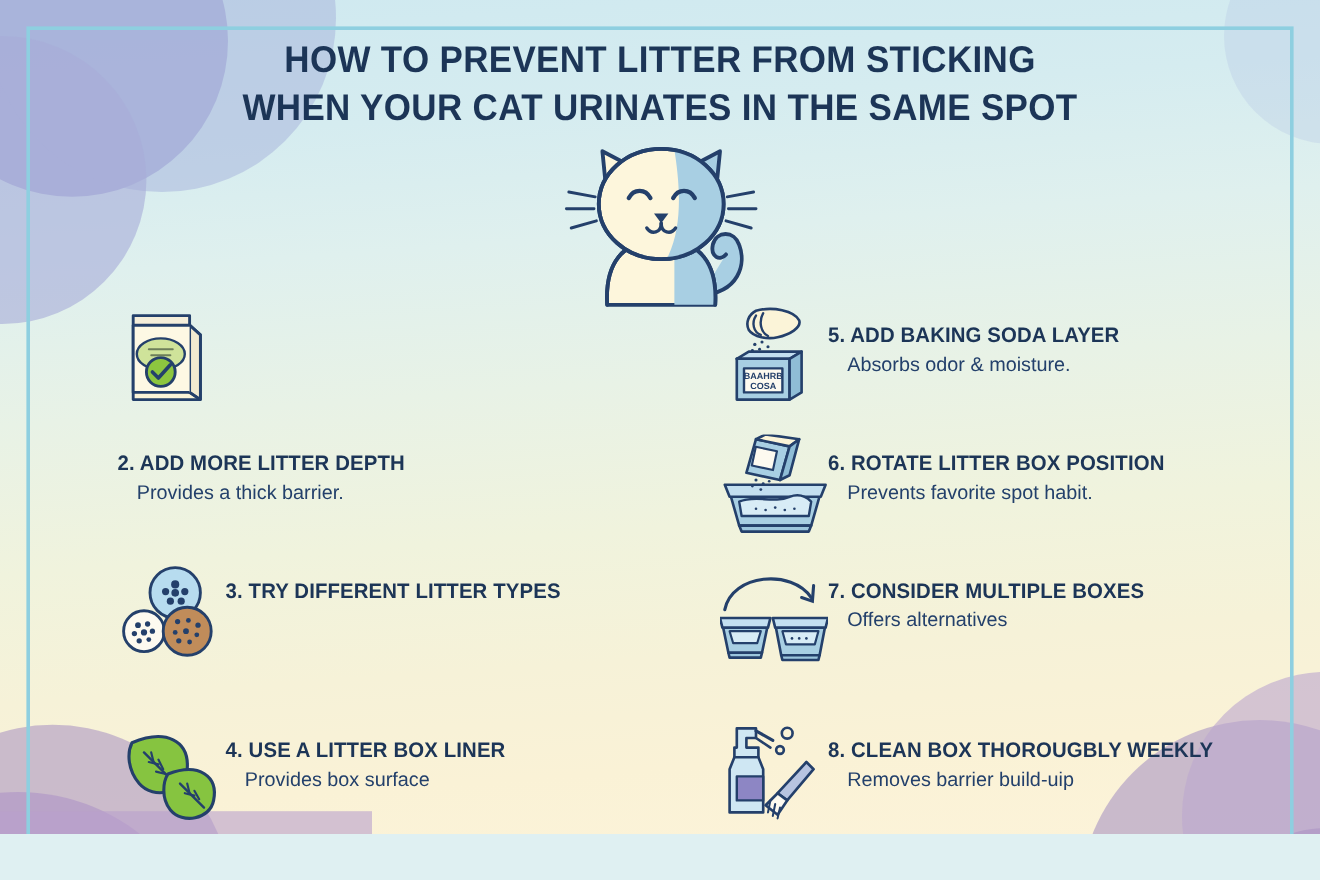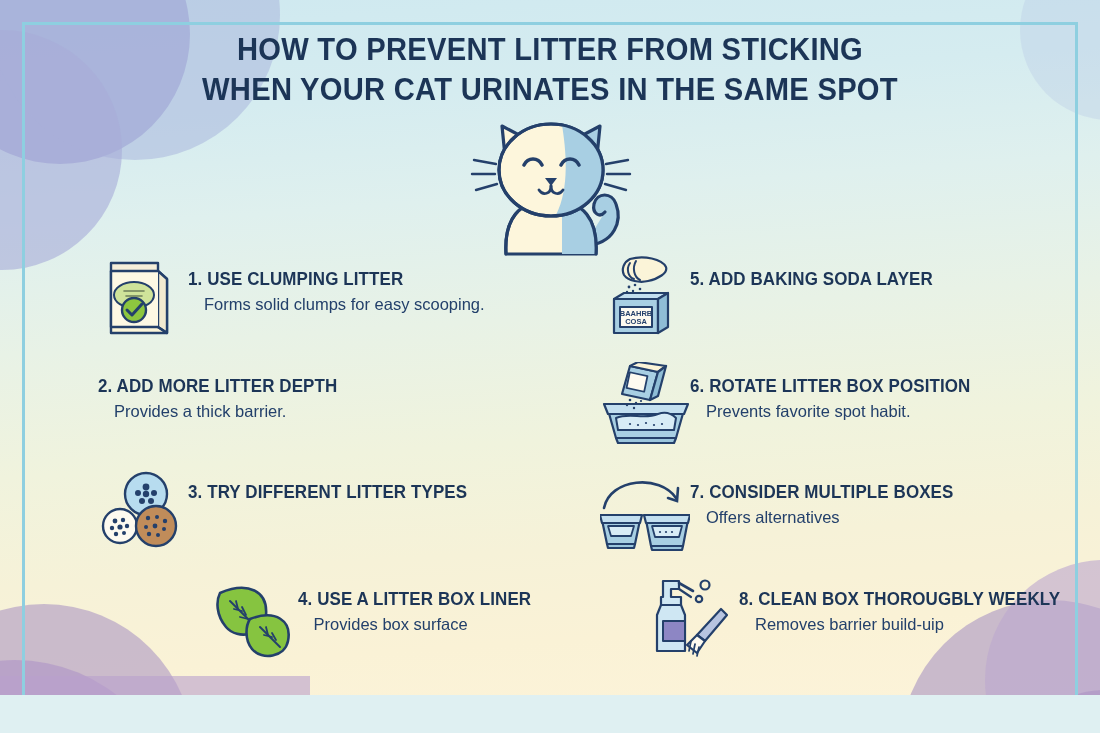--- a/index.html
+++ b/index.html
@@ -46,21 +46,21 @@
     color:#1c3557;font-weight:700;font-size:17.5px;letter-spacing:0.1px;
     font-family:"Liberation Sans Narrow","Liberation Sans",sans-serif;
     transform:scaleX(0.97);transform-origin:left center;white-space:nowrap;
   }
   .tip .ds{
     color:#23406b;font-weight:400;font-size:16.5px;margin-top:5px;
     margin-left:16px;white-space:nowrap;
   }
   .col-l{left:98px;width:440px;}
   .col-r{left:600px;width:470px;}
-  .r1{top:255px;} .r2{top:362px;} .r3{top:468px;} .r4{top:575px;justify-content:flex-end;}
+  .r1{top:255px;} .r2{top:362px;} .r3{top:468px;} .r4{top:601px;}
 </style>
 </head>
 <body>
 
 <div id="canvas">
 
   <div class="bg-gradient"></div>
 
   <div class="blob" style="left:-70px;top:-96px;width:260px;height:260px;background:#9a9bd0;opacity:.72;"></div>
   <div class="blob" style="left:-10px;top:-130px;width:290px;height:290px;background:#a9b6dd;opacity:.55;"></div>
@@ -129,24 +129,20 @@
           <ellipse cx="36" cy="40" rx="20" ry="13" fill="#cfe39a" stroke-width="2"></ellipse>
           <circle cx="36" cy="55" r="12" fill="#8dc63f" stroke-width="2.4"></circle>
           <path d="M29 55 L34 60 L44 49" fill="none" stroke="#24406b" stroke-width="3" stroke-linecap="round"></path>
           <path d="M60 72 L69 78" fill="none"></path>
         </g>
         <g stroke="#6d7f5a" stroke-width="1.6" stroke-linecap="round">
           <path d="M26 36 L46 36"></path>
             <path d="M28 41 L44 41"></path>
         </g>
       </svg>
-    </div>
-    <div class="txt">
-      <div class="hd">1. USE CLUMPING LITTER</div>
-      <div class="ds">Forms solid clumps for easy scooping.</div>
     </div>
   </div>
 
   <div class="tip col-l r2">
     <div class="txt">
       <div class="hd">2. ADD MORE LITTER DEPTH</div>
       <div class="ds">Provides a thick barrier.</div>
     </div>
   </div>
 
@@ -231,20 +227,21 @@
           <circle cx="33" cy="36" r="1.2"></circle>
             <circle cx="40" cy="34" r="1.3"></circle>
           <circle cx="27" cy="37" r="1.2"></circle>
         </g>
         <text x="36" y="61" font-family="Liberation Sans, sans-serif" font-size="7.5" font-weight="700" fill="#24406b" text-anchor="middle">BAAHRB</text>
         <text x="36" y="69" font-family="Liberation Sans, sans-serif" font-size="7.5" font-weight="700" fill="#24406b" text-anchor="middle">COSA</text>
       </svg>
     </div>
     <div class="txt">
       <div class="hd">5. ADD BAKING SODA LAYER</div>
+      <div class="ds">Absorbs odor &amp; moisture.</div>
     </div>
   </div>
 
   <div class="tip col-r r2">
     <div class="ico">
       <svg viewBox="0 0 90 84" width="90" height="84">
         <g stroke="#24406b" stroke-width="2.2" stroke-linejoin="round">
           <path d="M30 4 L58 10 L50 38 L22 32 Z" fill="#a8cfe3"></path>
           <path d="M30 4 L58 10 L66 4 L38 0 Z" fill="#fbf4d8"></path>
           <path d="M50 38 L58 10 L66 4 L58 34 Z" fill="#8fbdd6"></path>

